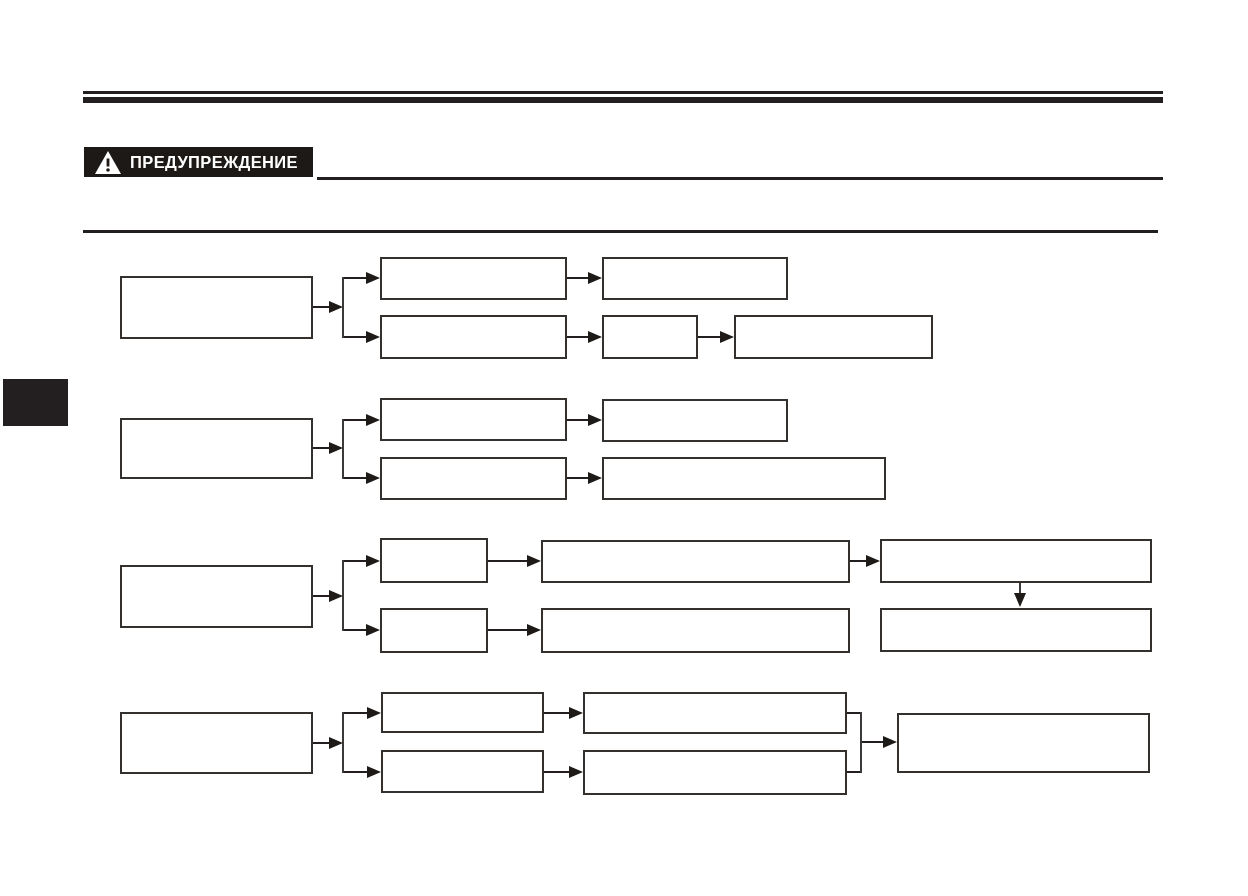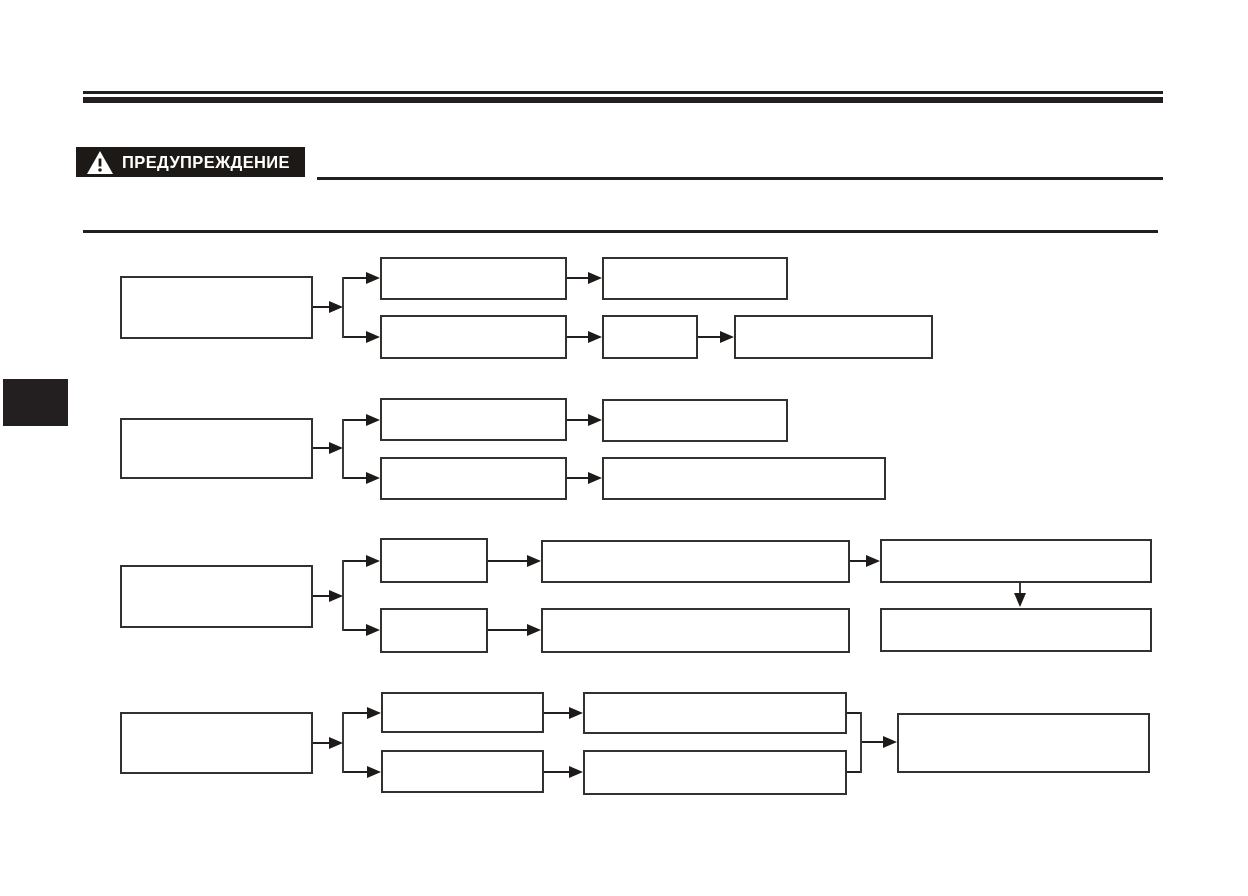--- a/index.html
+++ b/index.html
@@ -5,21 +5,21 @@
   html,body{margin:0;padding:0;background:#e8e8e8;}
   #page{
     position:relative;
     width:1248px;height:896px;
     background:#ffffff;
     overflow:hidden;
     font-family:"Liberation Sans", sans-serif;
   }
   .rule{position:absolute;background:#231f20;}
   .badge{
-    position:absolute;left:76px;top:147px;width:229px;height:30px;
+    position:absolute;left:84px;top:147px;width:229px;height:30px;
     background:#1c1916;color:#ffffff;
     display:flex;align-items:center;gap:9px;
     padding-left:11px;box-sizing:border-box;
   }
   .badge-label{
     font-weight:bold;font-size:16.5px;letter-spacing:.4px;
     white-space:nowrap;line-height:1;padding-top:1px;
   }
   .tri{display:block;}
   .side-tab{position:absolute;left:3px;top:379px;width:65px;height:47px;background:#231f20;}

